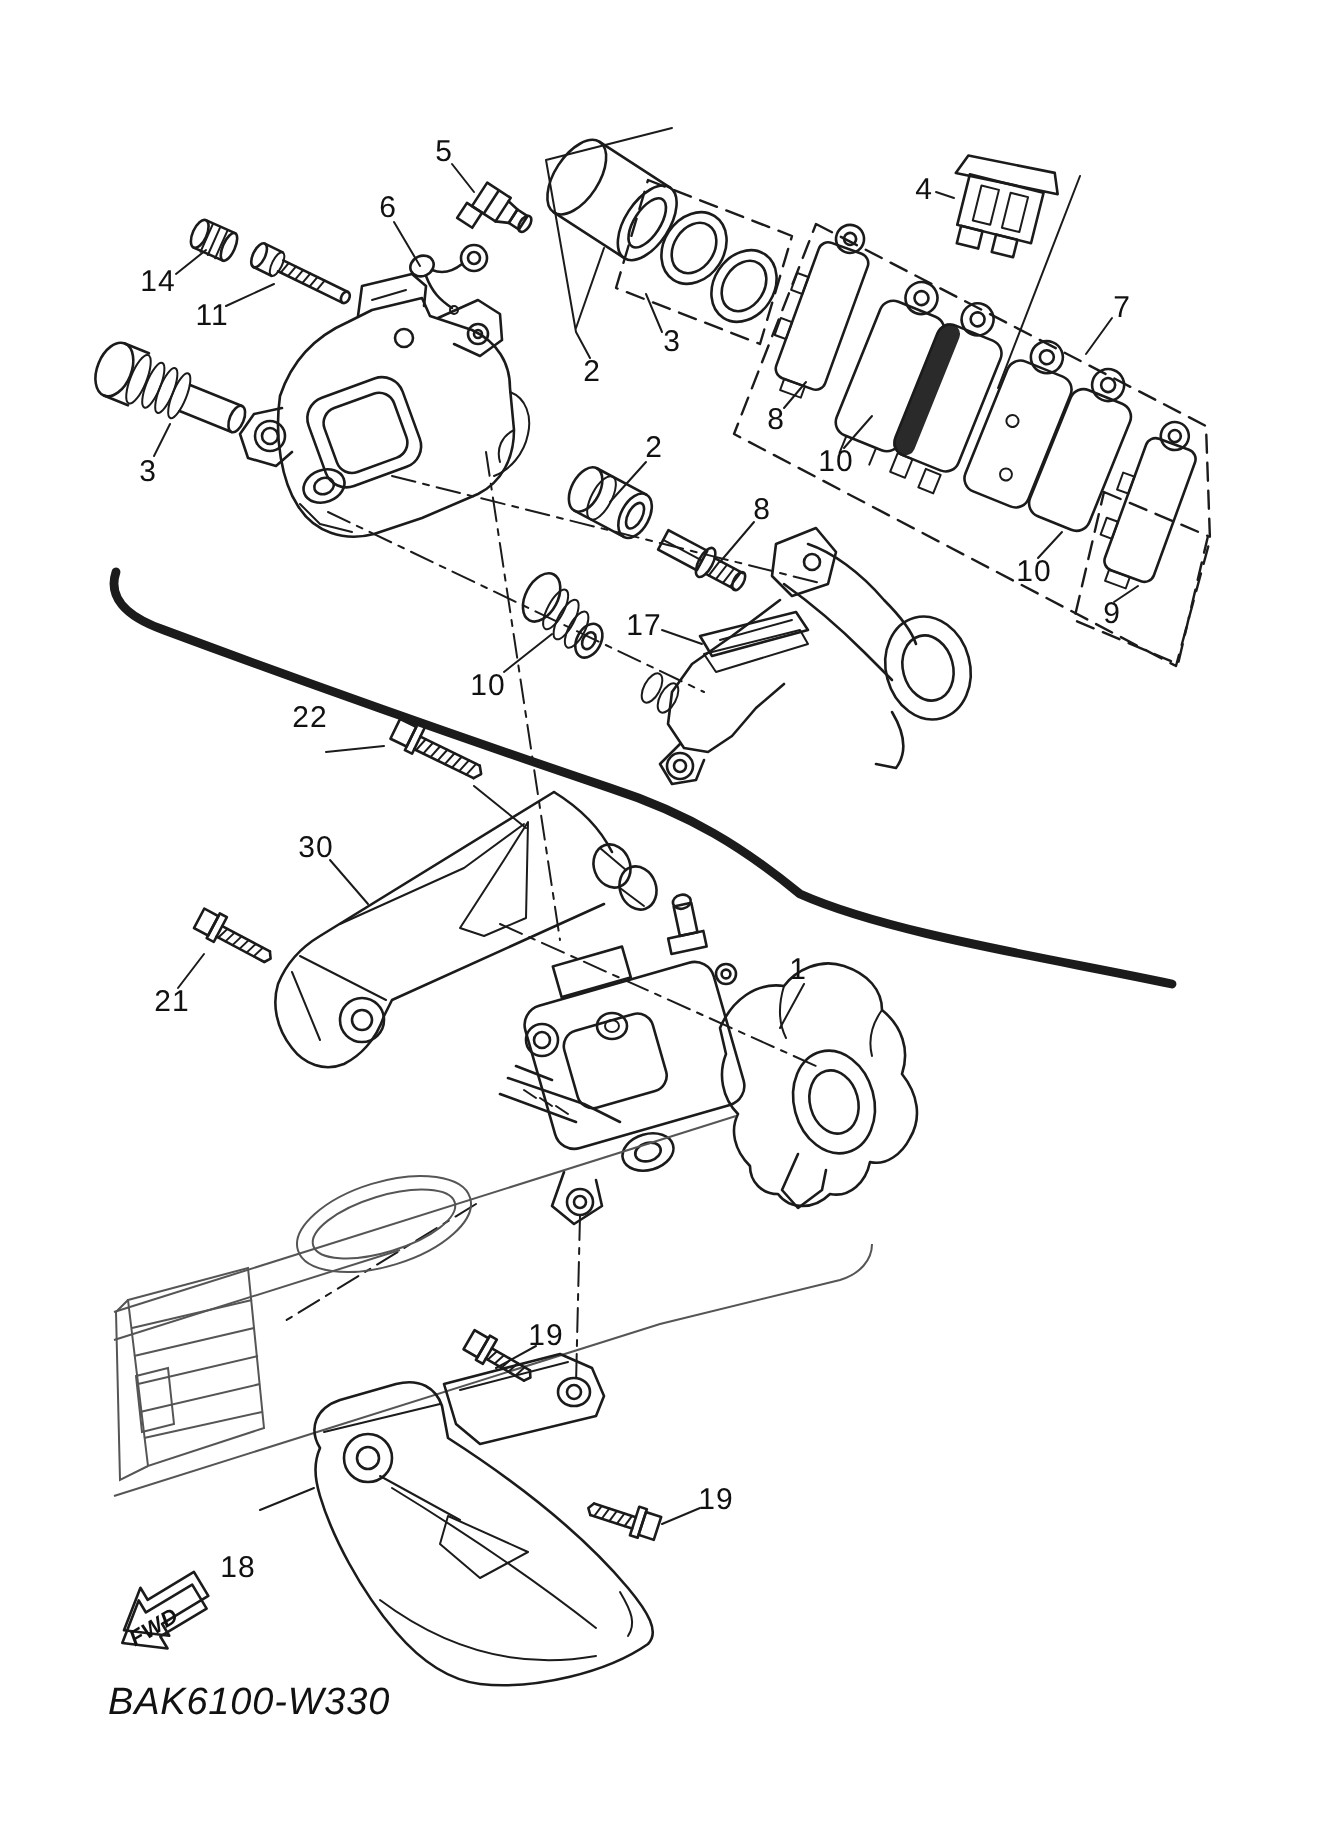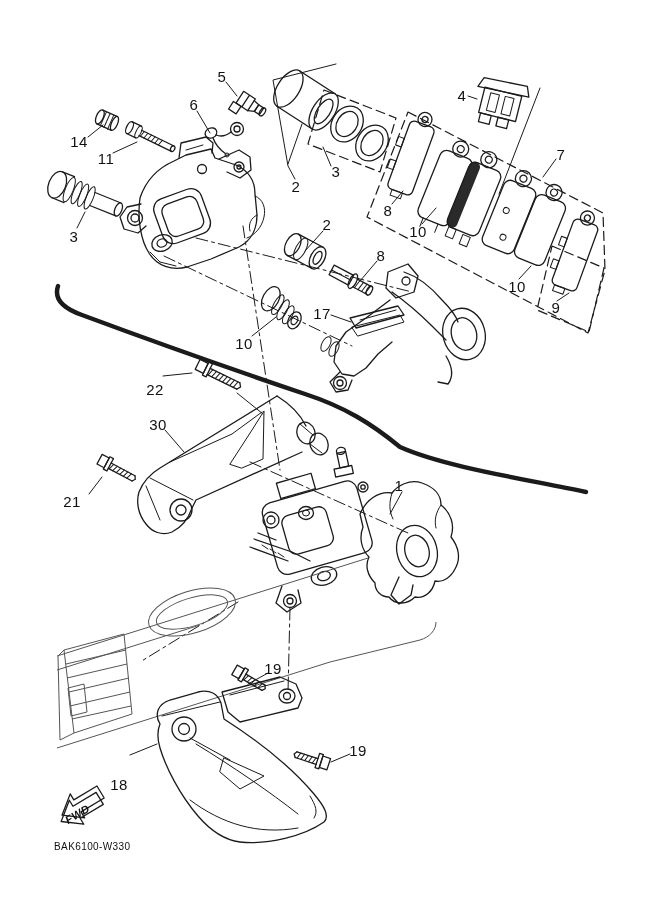--- a/index.html
+++ b/index.html
@@ -7,22 +7,22 @@
     position:relative;width:661px;height:913px;background:#ffffff;
     font-family:"Liberation Sans", sans-serif;overflow:hidden;
   }
   .stage svg{position:absolute;left:0;top:0;}
   .callout{
     position:absolute;transform:translate(-50%,-50%);
     font-size:15px;color:#111;letter-spacing:.5px;white-space:nowrap;
     font-family:"Liberation Sans", sans-serif;
   }
   .code-label{
-    position:absolute;left:54px;top:841px;font-size:10px;color:#111;
-    letter-spacing:.4px;font-family:"Liberation Sans", sans-serif;
+    position:absolute;left:54px;top:841px;font-size:19px;color:#111;
+    letter-spacing:.4px;font-family:"Liberation Sans", sans-serif;font-style:italic;
   }
   .fwd-label{
     position:absolute;left:64px;top:808px;font-size:11px;font-weight:bold;
     font-style:italic;color:#111;transform:rotate(-31deg);letter-spacing:.5px;
   }
   .ln{stroke:#1b1b1b;fill:none;stroke-width:1.3;stroke-linecap:round;stroke-linejoin:round;}
   .thin{stroke-width:1;}
   .ph{stroke:#555;stroke-width:1;fill:none;}
   .dash{stroke-dasharray:9 5;stroke-width:1.2;}
   .ddot{stroke-dasharray:12 4 3 4;stroke-width:1;}
@@ -408,18 +408,18 @@
   <div class="callout" style="left:79px;top:141px">14</div>
   <div class="callout" style="left:74px;top:236px">3</div>
   <div class="callout" style="left:244px;top:343px">10</div>
   <div class="callout" style="left:381px;top:255px">8</div>
   <div class="callout" style="left:327px;top:224px">2</div>
   <div class="callout" style="left:322px;top:313px">17</div>
   <div class="callout" style="left:119px;top:784px">18</div>
   <div class="callout" style="left:273px;top:668px">19</div>
   <div class="callout" style="left:358px;top:750px">19</div>
   <div class="callout" style="left:158px;top:424px">30</div>
-  <div class="callout" style="left:72px;top:501px">21</div>
-  <div class="callout" style="left:155px;top:389px">22</div>
+  <div class="callout" style="left:86px;top:501px">21</div>
+  <div class="callout" style="left:155px;top:359px">22</div>
 
   <div class="fwd-label">FWD</div>
   <div class="code-label">BAK6100-W330</div>
 </div>
 
 </body></html>

